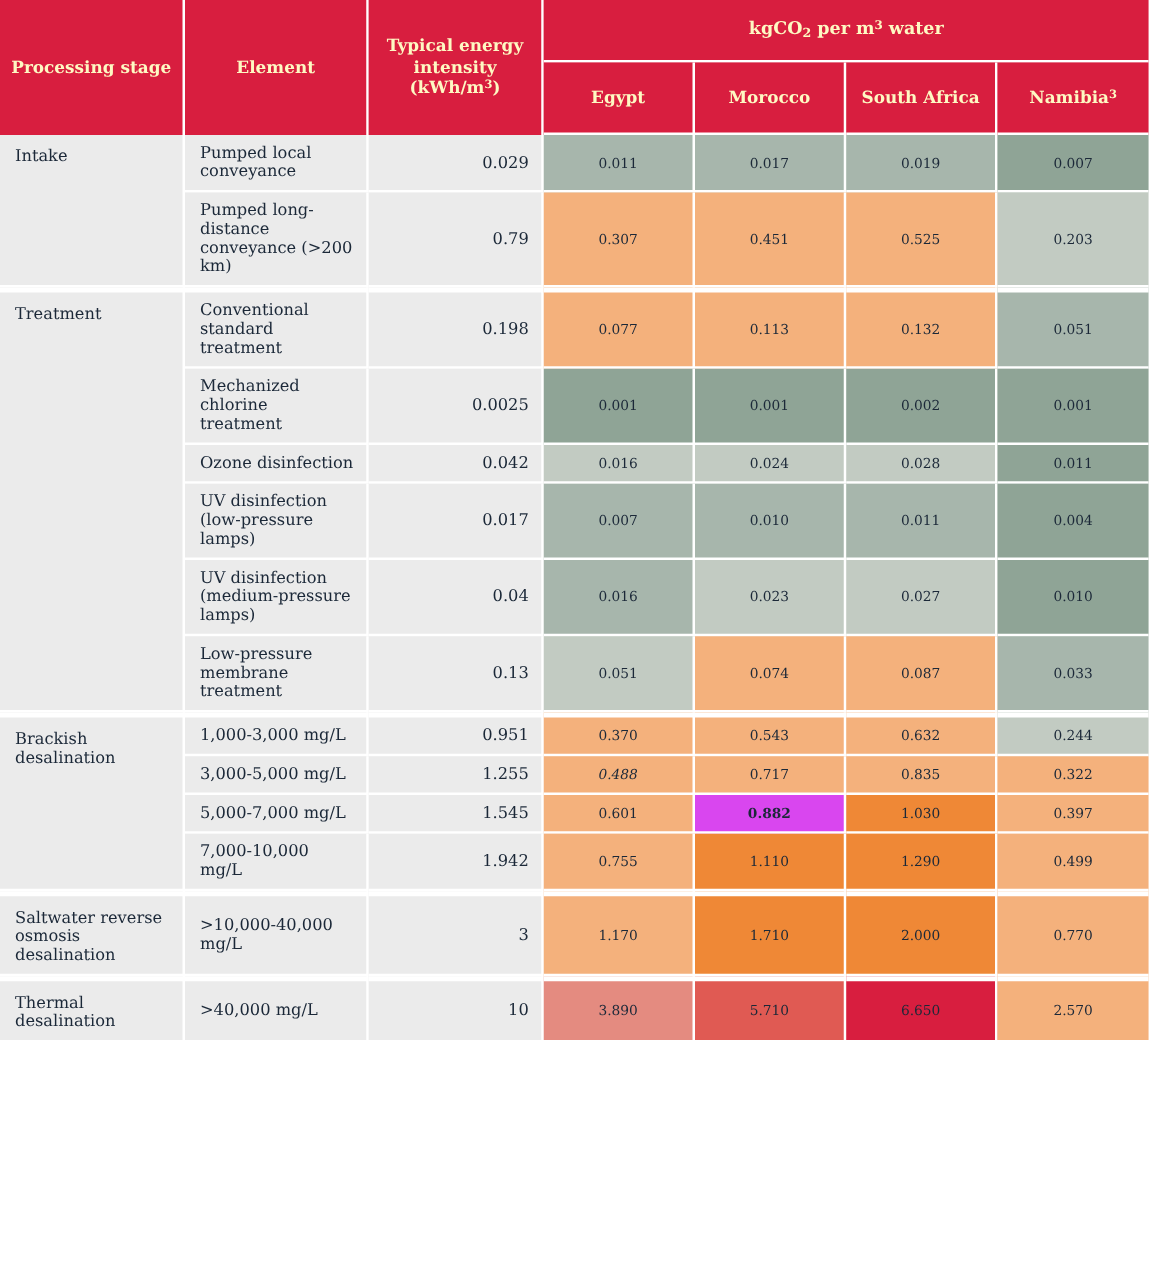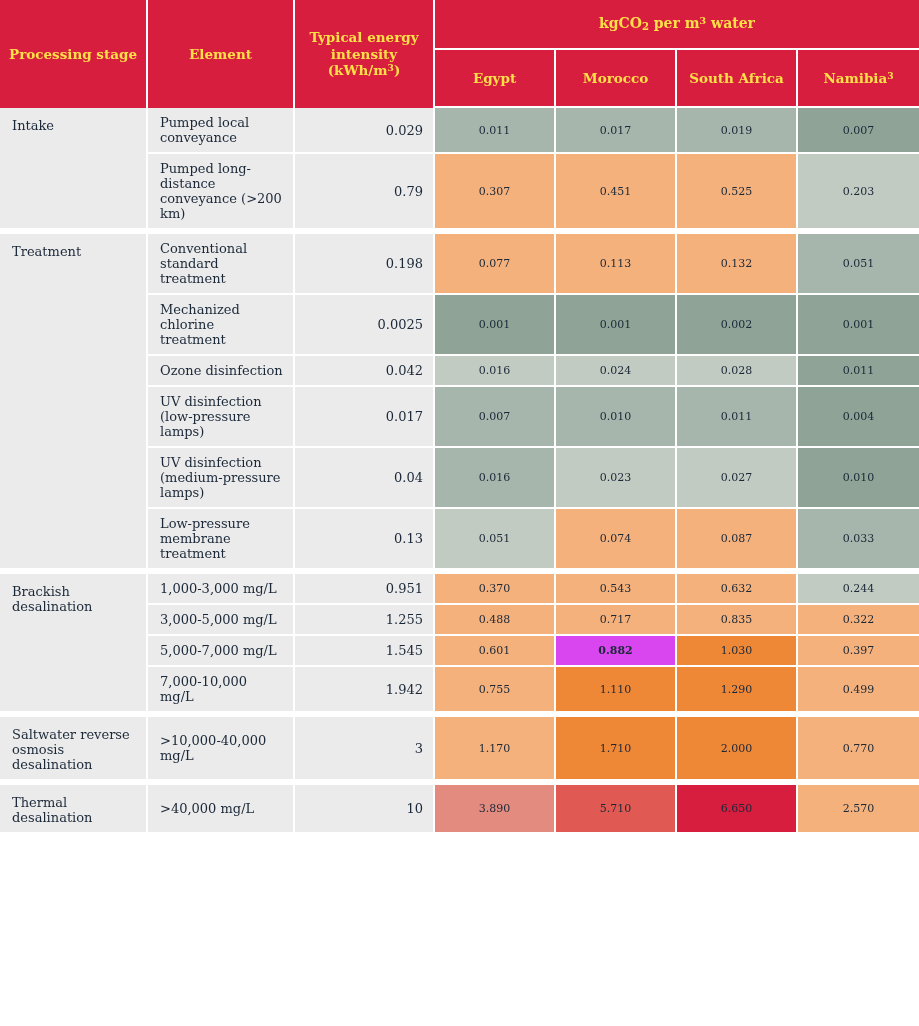--- a/index.html
+++ b/index.html
@@ -30,21 +30,21 @@
 
   
   col.c-stage   { width: 148px; }
   col.c-element { width: 147px; }
   col.c-energy  { width: 140px; }
   col.c-country { width: 121px; }
 
   
   thead th {
     background: #d81e3f;
-    color: #fde047;
+    color: #fef9c3;
     font-family: "DejaVu Serif", "Liberation Serif", serif;
     font-weight: bold;
     font-size: 13.5px;
     line-height: 1.24;
     text-align: center;
     vertical-align: middle;
     padding: 6px 6px;
     border-right: 2px solid #ffffff;
     border-bottom: 2px solid #ffffff;
   }
@@ -212,21 +212,21 @@
           <td class="element-cell">1,000-3,000 mg/L</td>
           <td class="energy-cell">0.951</td>
           <td class="value-cell" style="background: rgb(244, 177, 124);">0.370</td>
           <td class="value-cell" style="background: rgb(244, 177, 124);">0.543</td>
           <td class="value-cell" style="background: rgb(244, 177, 124);">0.632</td>
           <td class="value-cell last-col" style="background: rgb(194, 203, 194);">0.244</td>
         </tr>
         <tr>
           <td class="element-cell">3,000-5,000 mg/L</td>
           <td class="energy-cell">1.255</td>
-          <td class="value-cell" style="background: rgb(244, 177, 124);">0.488</td>
+          <td class="value-cell" style="background: rgb(244, 177, 124); font-style: italic;">0.488</td>
           <td class="value-cell" style="background: rgb(244, 177, 124);">0.717</td>
           <td class="value-cell" style="background: rgb(244, 177, 124);">0.835</td>
           <td class="value-cell last-col" style="background: rgb(244, 177, 124);">0.322</td>
         </tr>
         <tr>
           <td class="element-cell">5,000-7,000 mg/L</td>
           <td class="energy-cell">1.545</td>
           <td class="value-cell" style="background: rgb(244, 177, 124);">0.601</td>
           <td class="value-cell" style="background: #d946ef; font-weight: bold;">0.882</td>
           <td class="value-cell" style="background: rgb(239, 136, 54);">1.030</td>

